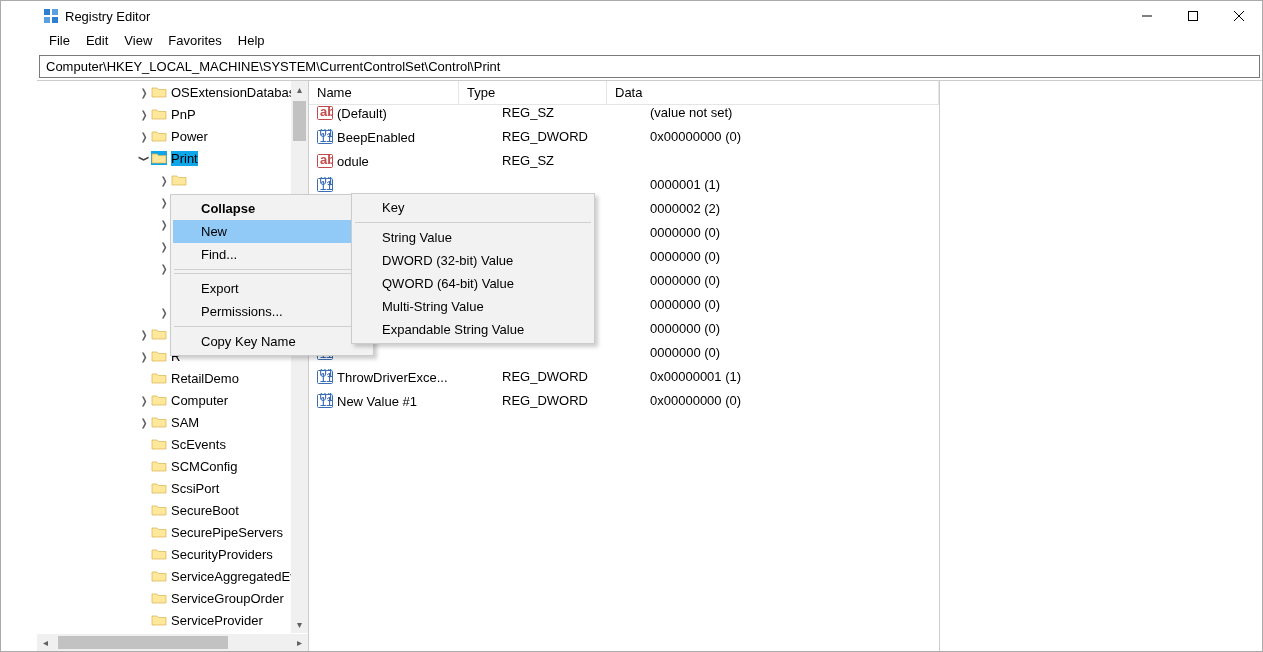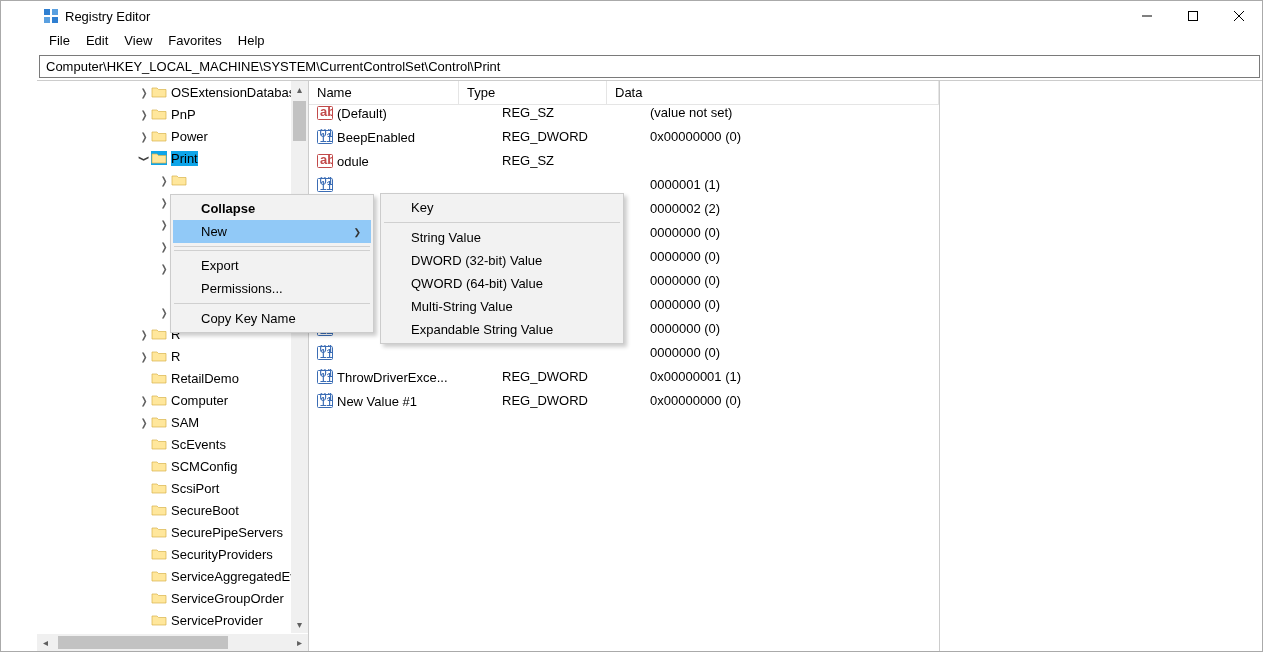--- a/index.html
+++ b/index.html
@@ -502,29 +502,30 @@
           </div>
       </div>
       <div class="values-side"></div>
     </div>
 
   </div>
 
   <div class="ctx-menu" style="left:170px; top:170px; width:204px;margin-top:24px;">
     <div class="ctx-item bold">Collapse</div>
     <div class="ctx-item hi hasarrow">New</div>
+    <div class="ctx-item">Find...</div>
     <div class="ctx-sep"></div>
     <div class="ctx-sep"></div>
     <div class="ctx-item">Export</div>
     <div class="ctx-item">Permissions...</div>
     <div class="ctx-sep"></div>
     <div class="ctx-item">Copy Key Name</div>
   </div>
 
-  <div class="ctx-menu" style="left:380px; top:193px; width:244px;">
+  <div class="ctx-menu" style="left:351px; top:193px; width:244px;">
     <div class="ctx-item">Key</div>
     <div class="ctx-sep"></div>
     <div class="ctx-item">String Value</div>
     <div class="ctx-item">DWORD (32-bit) Value</div>
     <div class="ctx-item">QWORD (64-bit) Value</div>
     <div class="ctx-item">Multi-String Value</div>
     <div class="ctx-item">Expandable String Value</div>
   </div>
 
 </div>

